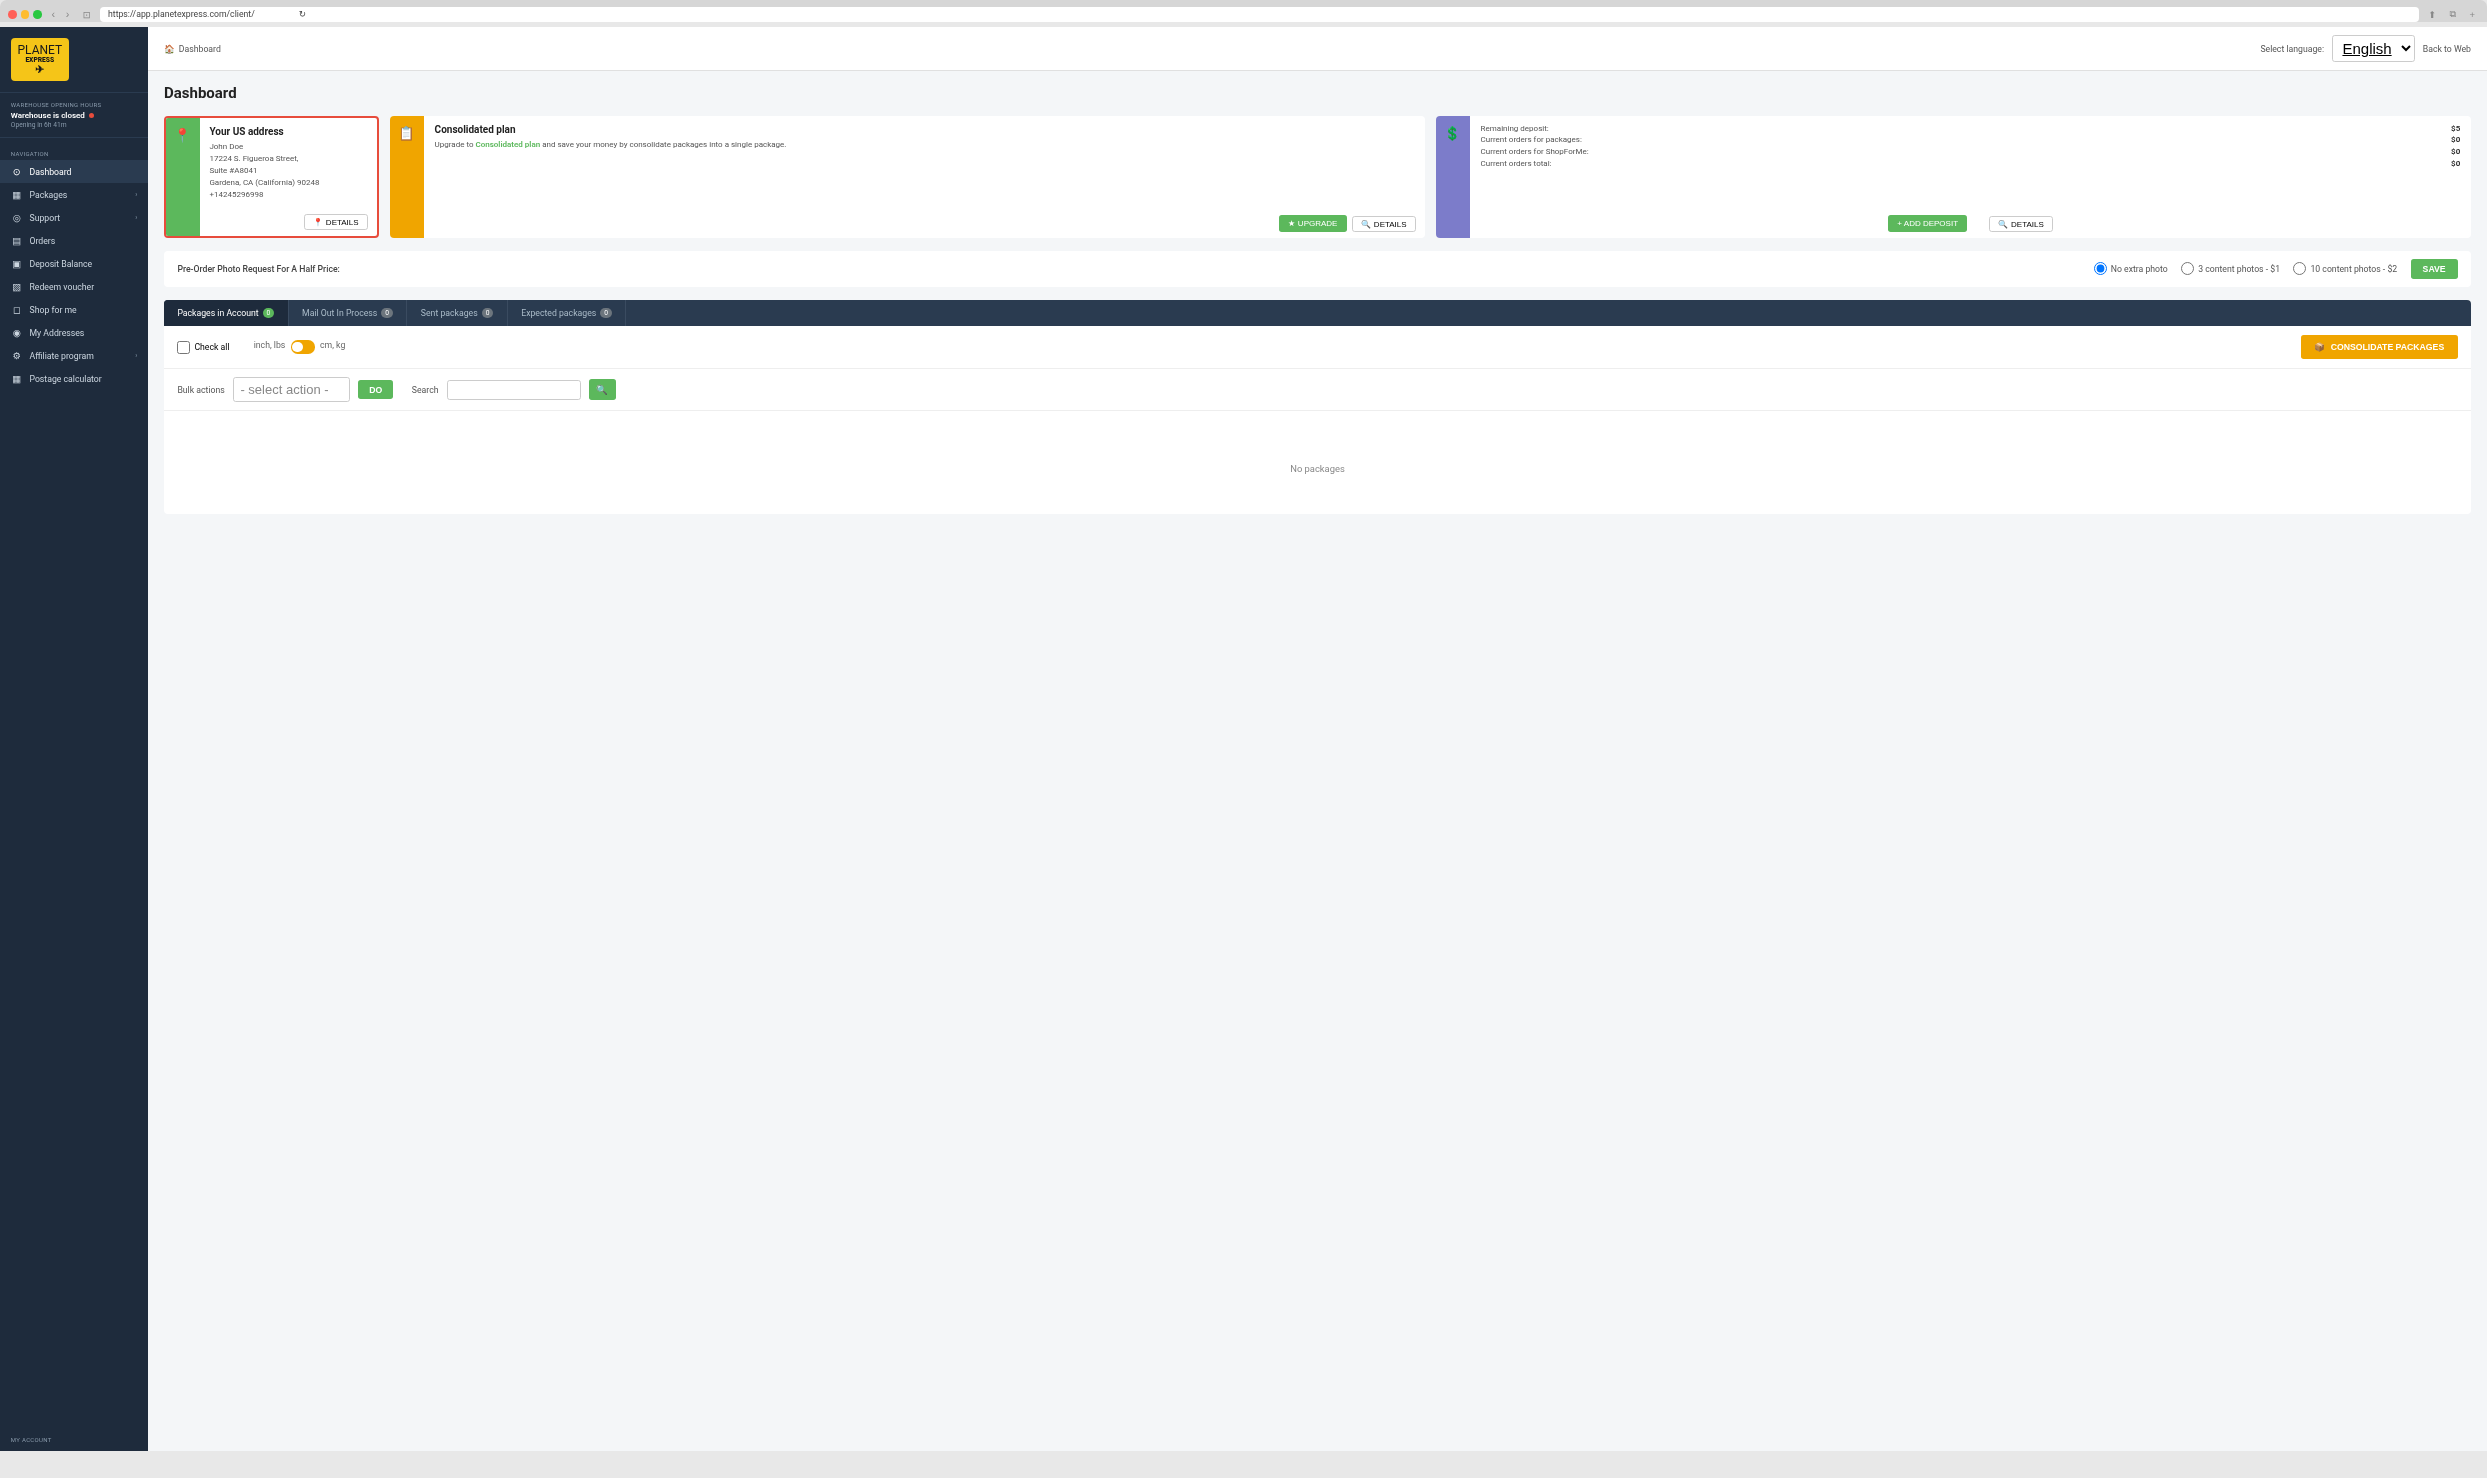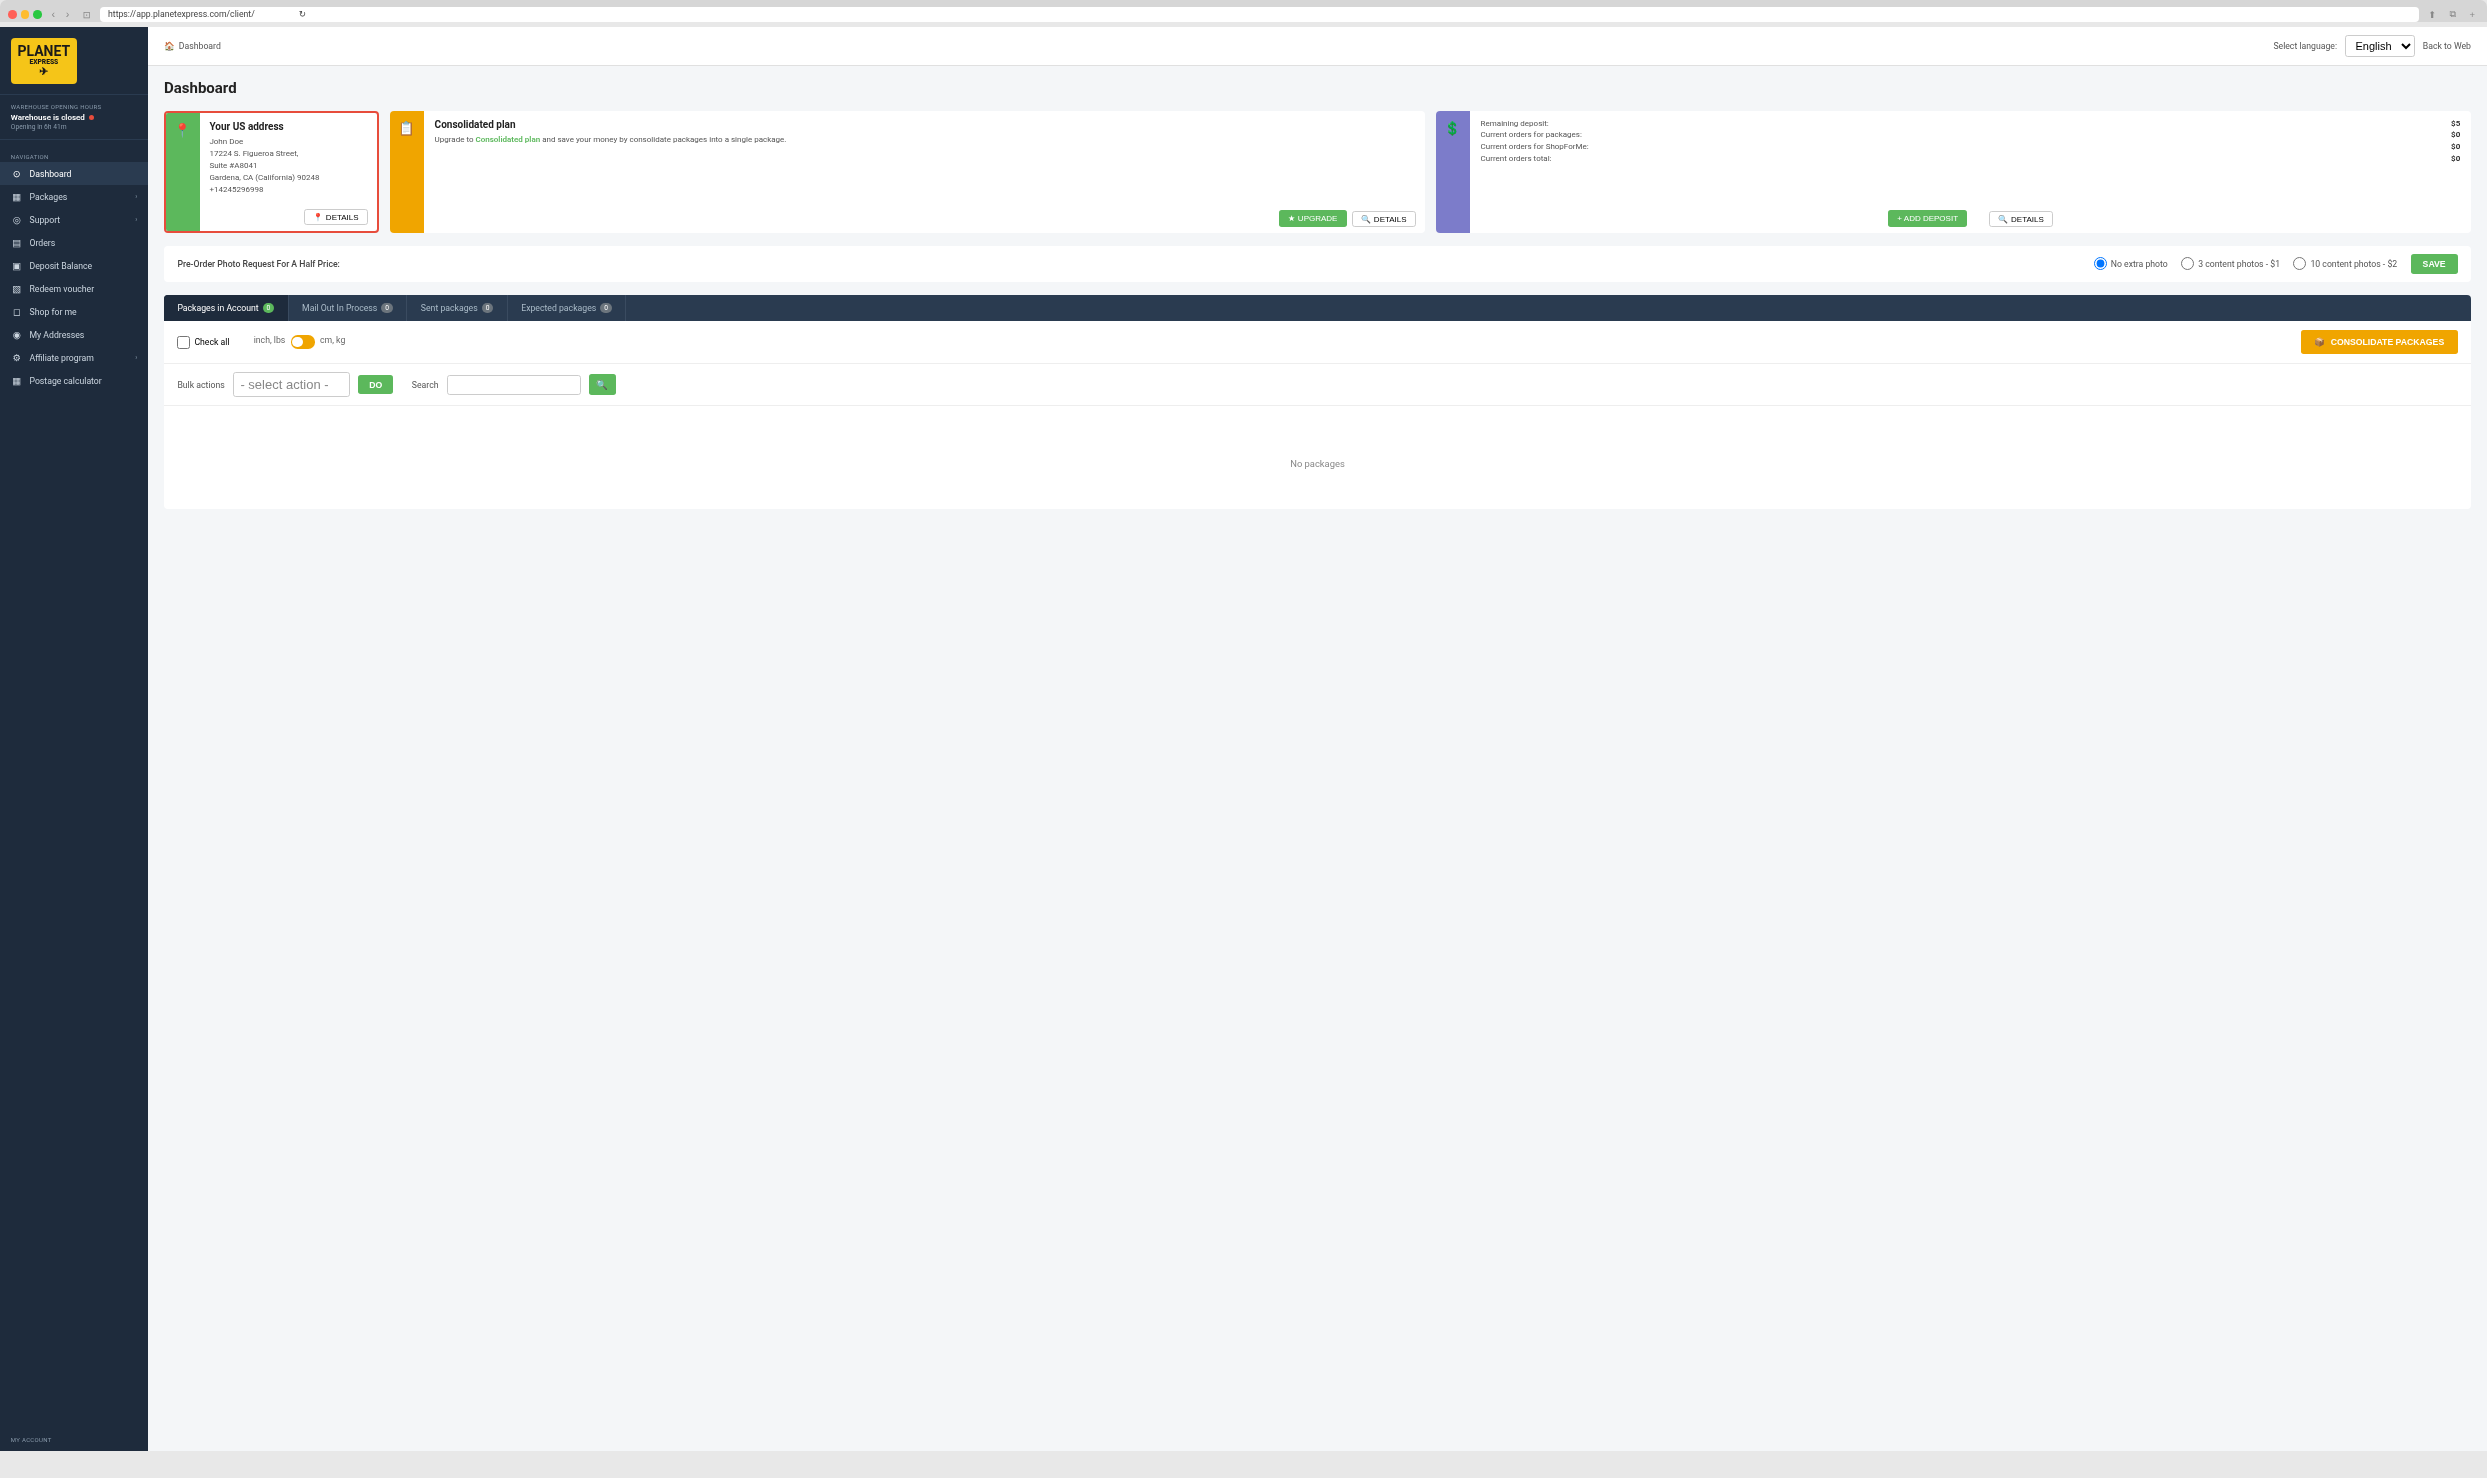--- a/index.html
+++ b/index.html
@@ -40,21 +40,21 @@
       display: flex; flex-direction: column; flex-shrink: 0;
     }
     .sidebar-logo {
       padding: 10.8px; border-bottom: 0.7px solid #2a3b50;
     }
     .logo-box {
       background: #f5c518; border-radius: 4px; padding: 5.4px 6.7px;
       display: inline-flex; flex-direction: column; align-items: center;
       font-weight: 900; font-size: 7.4px; color: #1a1a1a; line-height: 1.1;
     }
-    .logo-box .planet { font-size: 14px; font-weight: 700; }
+    .logo-box .planet { font-size: 12px; font-weight: 400; }
     .logo-box .express { font-size: 6.7px; }
     .warehouse-section {
       padding: 8px 10.8px; border-bottom: 0.7px solid #2a3b50;
     }
     .warehouse-label {
       font-size: 6px; color: #8899aa; text-transform: uppercase; letter-spacing: 0.3px; margin-bottom: 2.7px;
     }
     .warehouse-status {
       font-size: 8px; font-weight: 600; display: flex; align-items: center; gap: 4px;
     }
@@ -81,21 +81,21 @@
     .top-bar {
       background: white; padding: 8px 16px;
       display: flex; align-items: center; justify-content: space-between;
       border-bottom: 0.7px solid #e0e0e0;
     }
     .breadcrumb { font-size: 8.7px; color: #555; display: flex; align-items: center; gap: 4px; }
     .top-bar-right { display: flex; align-items: center; gap: 8px; }
     .lang-label { font-size: 8.7px; color: #555; }
     .lang-select {
       border: 0.7px solid #ccc; border-radius: 2.7px; padding: 2.7px 5.4px;
-      font-size: 11px; background: white; cursor: pointer;
+      font-size: 15px; background: white; cursor: pointer; text-decoration: underline;
     }
     .back-to-web {
       font-size: 8.7px; color: #555; text-decoration: none; cursor: pointer;
     }
 
     .content-area { padding: 13.4px 16px; }
     .page-title { font-size: 15px; font-weight: 700; color: #222; margin-bottom: 13.4px; }
 
     
     .cards-row { display: flex; gap: 10.8px; margin-bottom: 13.4px; }

